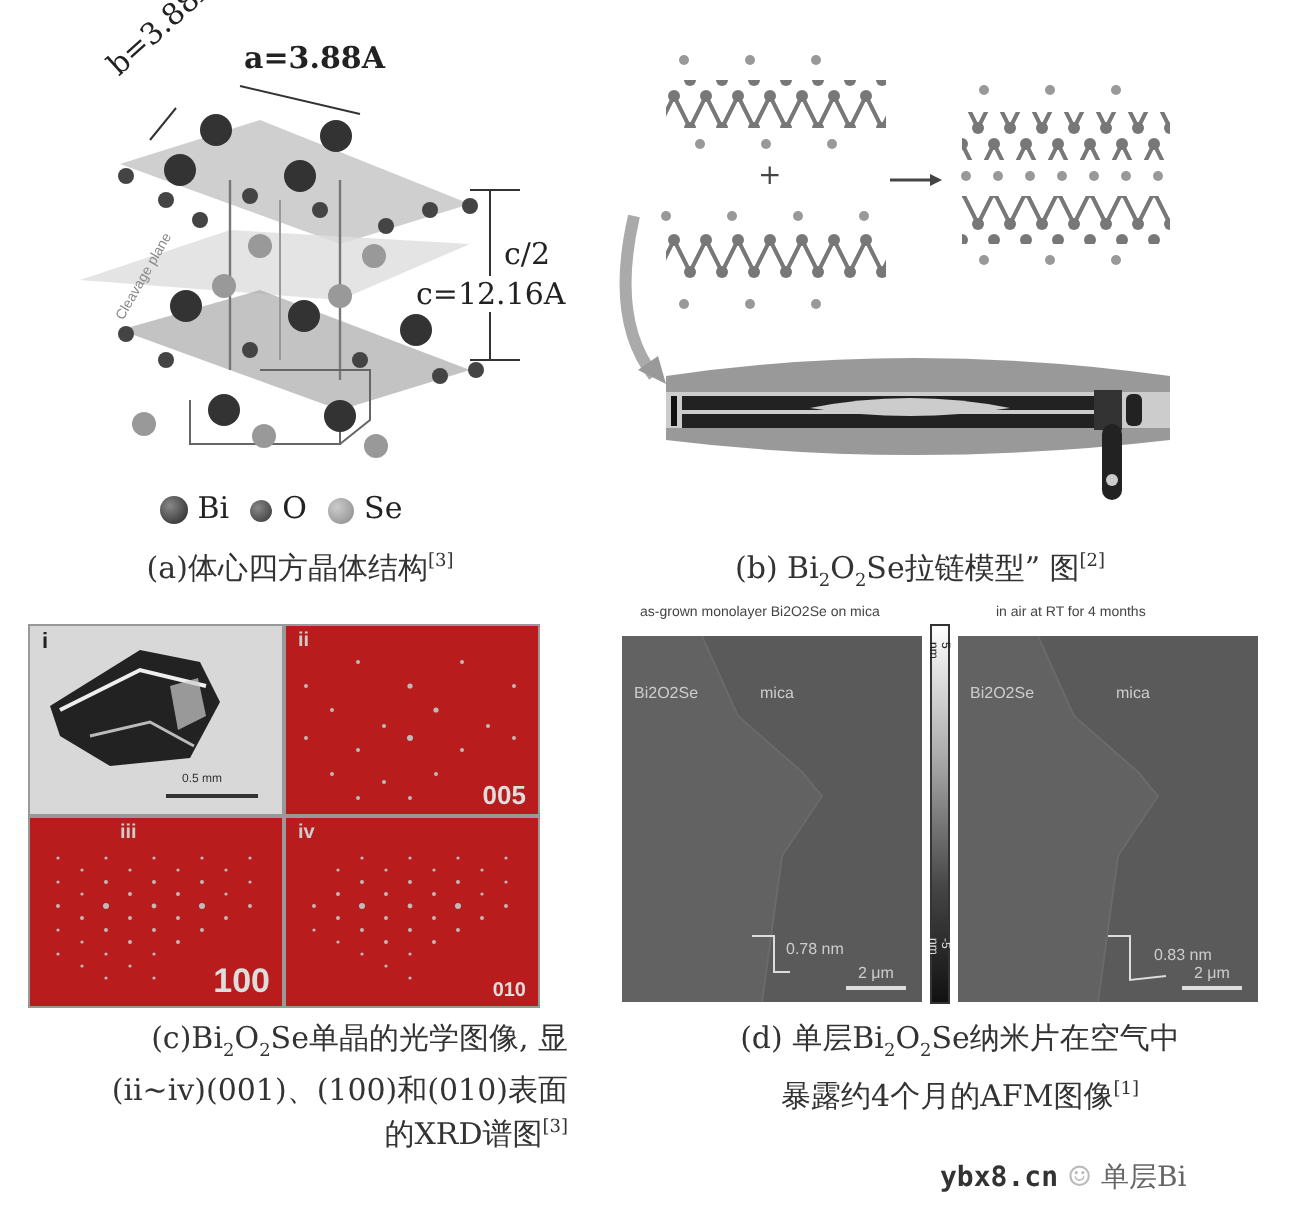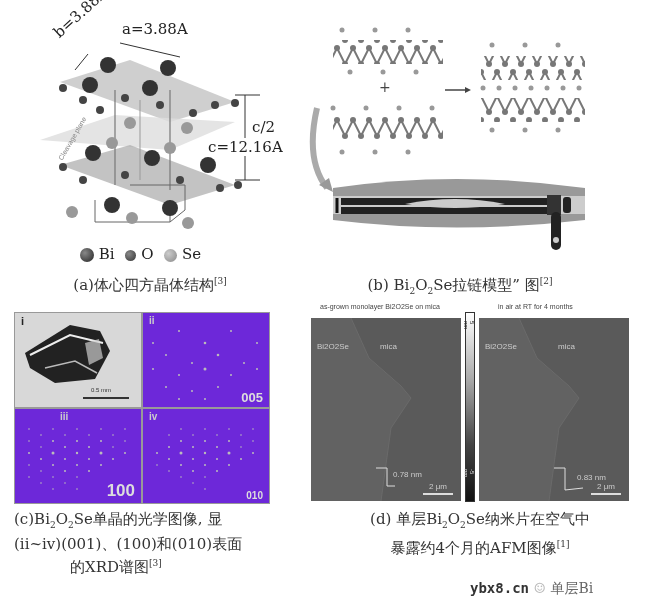--- a/index.html
+++ b/index.html
@@ -2,21 +2,21 @@
 <html><head>
 <meta charset="utf-8">
 <style>
   * { box-sizing: border-box; margin: 0; padding: 0; }
   body { width: 648px; height: 615px; background: #ffffff; position: relative; overflow: hidden; font-family: "DejaVu Serif", "Liberation Serif", serif; color: #222; }
   .abs { position: absolute; }
   .cap { position: absolute; text-align: center; font-size: 15px; color: #333; line-height: 19px; }
   .sup { font-size: 9px; vertical-align: super; }
   .sub { font-size: 9px; vertical-align: sub; }
   .sans { font-family: "Liberation Sans", "DejaVu Sans", sans-serif; }
-  .panel-dark { background: #6d28d9; }
+  .panel-dark { background: #b91c1c; }
   .afm { background: #5a5a5a; position: absolute; }
   .afm-label { position: absolute; color: #ccc; font-size: 8px; font-family: "Liberation Sans", sans-serif; }
   .scalebar { position: absolute; height: 2px; background: #ddd; }
   .legend-ball { display: inline-block; border-radius: 50%; vertical-align: middle; }
 </style>
 </head>
 <body>
 
 <div class="abs" style="left:20px;top:10px;width:270px;height:220px;">
   <svg width="270" height="220" viewBox="0 0 270 220">
@@ -70,21 +70,21 @@
     <circle cx="112" cy="208" r="6" fill="#999"></circle>
     <circle cx="168" cy="213" r="6" fill="#999"></circle>
 
     <line x1="100" y1="33" x2="160" y2="47" stroke="#333" stroke-width="1"></line>
     <line x1="68" y1="44" x2="55" y2="60" stroke="#333" stroke-width="1"></line>
     <line x1="225" y1="85" x2="225" y2="170" stroke="#333" stroke-width="1"></line>
     <line x1="215" y1="85" x2="240" y2="85" stroke="#333" stroke-width="1"></line>
     <line x1="215" y1="170" x2="240" y2="170" stroke="#333" stroke-width="1"></line>
   </svg>
   <div class="abs" style="left:30px;top:18px;font-size:15px;transform:rotate(-42deg);transform-origin:left top;font-style:normal;">b=3.88A</div>
-  <div class="abs" style="left:102px;top:10px;font-size:15px;">a=3.88A</div>
+  <div class="abs" style="left:102px;top:10px;font-size:15px;font-weight:bold;">a=3.88A</div>
   <div class="abs" style="left:232px;top:108px;font-size:15px;">c/2</div>
   <div class="abs" style="left:188px;top:128px;font-size:15px;background:#fff;">c=12.16A</div>
   <div class="abs sans" style="left:28px;top:125px;font-size:7px;color:#888;transform:rotate(-60deg);">Cleavage plane</div>
 </div>
 
 <div class="abs" style="left:80px;top:245px;font-size:15px;">
   <span class="legend-ball" style="width:14px;height:14px;background:radial-gradient(circle at 35% 35%,#888,#222);"></span>
   <span>Bi</span>
   <span class="legend-ball" style="width:11px;height:11px;margin-left:6px;background:radial-gradient(circle at 35% 35%,#888,#333);"></span>
   <span>O</span>
@@ -308,21 +308,21 @@
         <circle cx="98" cy="26" r="0.8"></circle>
           <circle cx="98" cy="38" r="0.8"></circle>
           <circle cx="98" cy="50" r="1"></circle>
         <circle cx="110" cy="20" r="0.8"></circle>
           <circle cx="110" cy="32" r="0.8"></circle>
           <circle cx="110" cy="44" r="1"></circle>
       </g>
     </svg>
   </div>
 </div>
-<div class="cap" style="left:14px;top:510px;width:270px;text-align:left;">
+<div class="cap" style="left:14px;top:510px;width:270px;text-align:right;">
   <div>
     <span>(c)Bi</span><span class="sub">2</span><span>O</span><span class="sub">2</span><span>Se单晶的光学图像, 显</span>
   </div>
   <div>(ii~iv)(001)、(100)和(010)表面</div>
   <div style="padding-left:56px;">
     <span>的XRD谱图</span><span class="sup">[3]</span>
   </div>
 </div>
 
 <div class="abs sans" style="left:320px;top:303px;font-size:7px;color:#444;">as-grown monolayer Bi2O2Se on mica</div>

